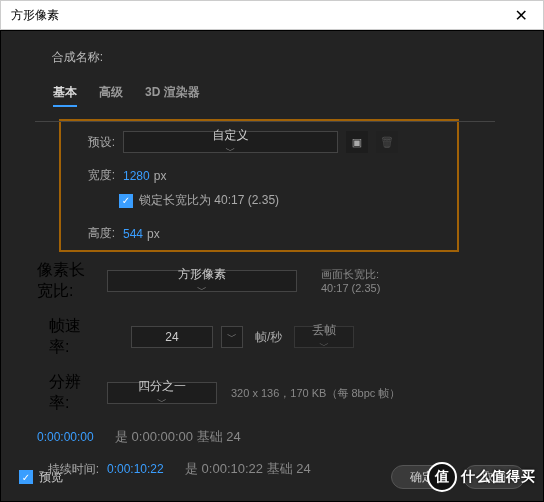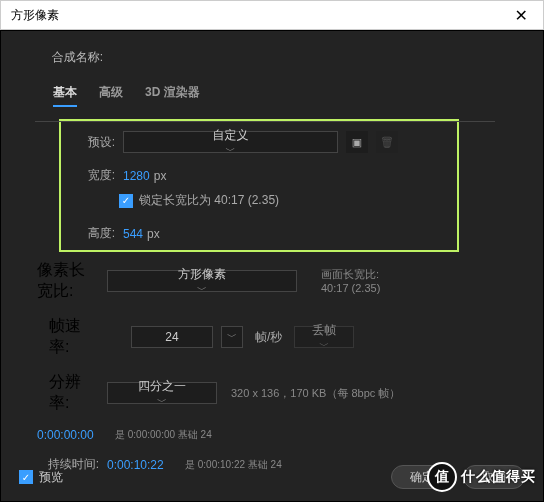--- a/index.html
+++ b/index.html
@@ -15,21 +15,21 @@
   .row .label { width: 92px; text-align: right; padding-right: 8px; }
   
   .name-input { background: #1a6eb8; color: #fff; border: 1px solid #3a9eff; height: 20px; width: 265px; padding: 0 4px; font-size: 12px; }
   .name-input::selection { background: #3a9eff; }
   
   .tabs { display: flex; gap: 22px; margin: 18px 0 12px 34px; font-size: 12px; color: #999; }
   .tab { cursor: pointer; padding-bottom: 4px; font-weight: bold; }
   .tab.active { color: #ddd; border-bottom: 2px solid #3a9eff; }
   .tabs-line { position: absolute; height: 1px; background: #444; width: 460px; left: 34px; top: 90px; }
   
-  .preset-box { border: 2px solid #bef264; margin: 12px 0 8px 40px; padding: 10px 12px 8px 12px; width: 400px; }
+  .preset-box { border: 2px solid #a16207; margin: 12px 0 8px 40px; padding: 10px 12px 8px 12px; width: 400px; }
   .preset-row { display: flex; align-items: center; gap: 8px; margin-bottom: 6px; }
   .preset-row .plabel { color: #aaa; font-size: 12px; width: 42px; text-align: right; }
   .select { background: #1d1d1d; border: 1px solid #444; height: 22px; color: #ccc; font-size: 12px; padding: 0 6px; display: flex; align-items: center; justify-content: center; flex-direction: column; }
   .select .chev { font-size: 10px; color: #888; }
   .preset-select { width: 215px; }
   .icon-btn { width: 22px; height: 22px; background: #1d1d1d; display: flex; align-items: center; justify-content: center; color: #aaa; font-size: 11px; }
   .icon-btn.dim { opacity: 0.3; }
   
   .wh-row { display: flex; align-items: center; font-size: 12px; margin-top: 8px; }
   .wh-row .plabel { color: #aaa; width: 42px; text-align: right; }
@@ -50,21 +50,21 @@
   .fr-unit { color: #aaa; font-size: 12px; margin: 0 4px; }
   .drop-select { width: 60px; opacity: 0.6; }
   
   .res-row { display: flex; align-items: center; margin-left: 30px; gap: 8px; margin-top: 14px; }
   .res-select { width: 110px; }
   .res-info { color: #888; font-size: 11px; margin-left: 6px; }
   
   .tc-row { display: flex; align-items: center; margin-left: 18px; gap: 8px; margin-top: 14px; font-size: 12px; }
   .tc-label { color: #aaa; width: 62px; text-align: right; }
   .tc-val { color: #3a9eff; width: 70px; }
-  .tc-is { color: #888; font-size: 10px; text-align: center; }
+  .tc-is { color: #888; font-size: 13px; text-align: center; }
   
   .footer { position: absolute; bottom: 12px; left: 18px; right: 18px; display: flex; align-items: center; justify-content: space-between; }
   .preview { display: flex; align-items: center; font-size: 12px; color: #ccc; }
   .btns { display: flex; gap: 10px; }
   .btn { background: #3a3a3a; border: 1px solid #555; color: #ccc; font-size: 12px; height: 24px; padding: 0 18px; border-radius: 12px; display: flex; align-items: center; }
   
   .watermark { position: absolute; bottom: 10px; right: 8px; display: flex; align-items: center; gap: 4px; pointer-events: none; }
   .wm-logo { width: 30px; height: 30px; border-radius: 50%; background: #111; color: #fff; display: flex; align-items: center; justify-content: center; font-size: 14px; font-weight: bold; border: 2px solid #fff; }
   .wm-text { color: #fff; font-size: 14px; font-weight: bold; text-shadow: 0 0 3px #000; letter-spacing: 1px; }
 </style>

